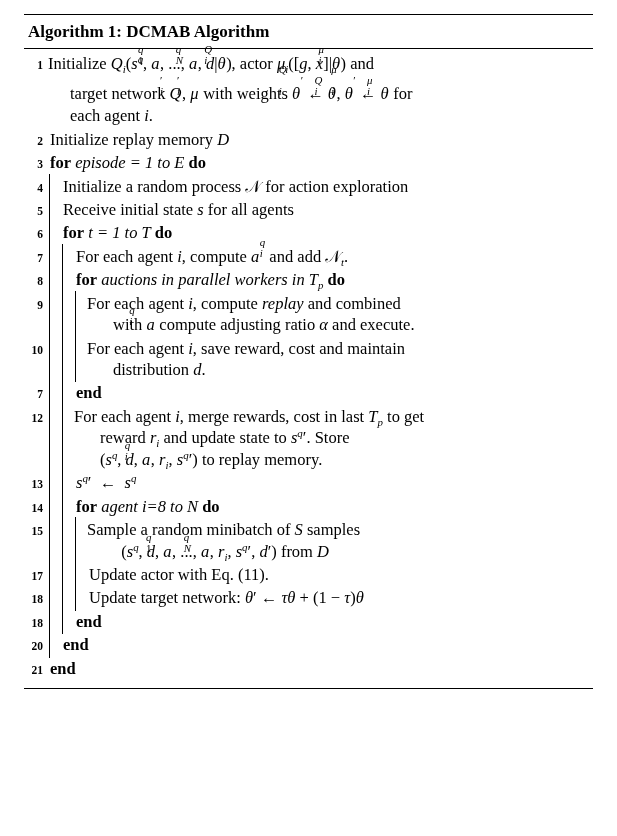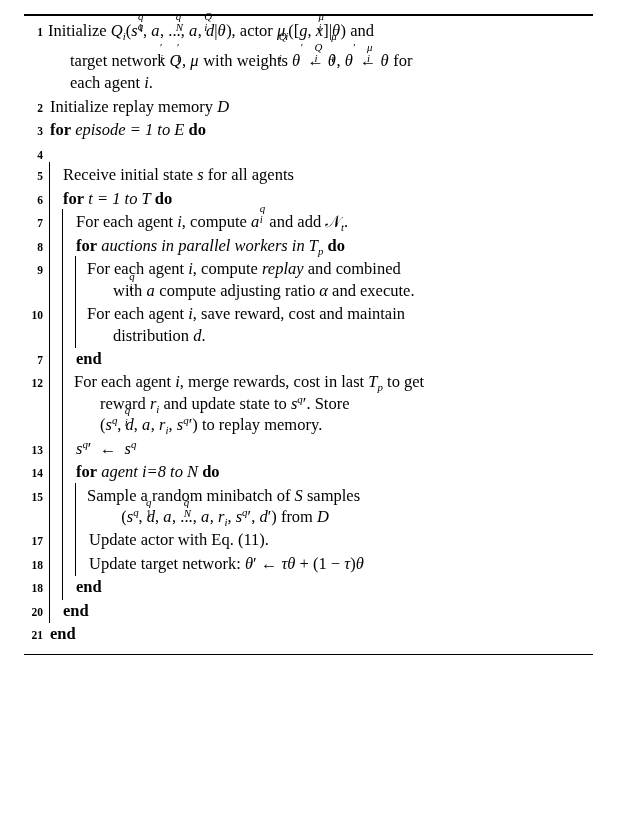--- a/index.html
+++ b/index.html
@@ -113,20 +113,24 @@
   .cal { font-family: "Liberation Serif", serif; font-style: italic; font-weight: normal; }
   .bottom-rule { margin-top: 4px; }
 </style>
 </head>
 <body>
 
 <div class="algo">
 
   <div class="rule"></div>
 
+  <div class="title-row">
+    <span class="algo-label">Algorithm 1:</span>
+    <span class="algo-caption">DCMAB Algorithm</span>
+  </div>
 
   <div class="rule thin"></div>
 
   <div class="body">
 
     <div class="line">
       <div class="num">1</div>
       <div class="content">
         <div class="txt hang">
           Initialize <span class="mathi">Q</span><sub class="mathi">i</sub>(<span class="mathi">s</span><sup class="mathi">q</sup>, <span class="mathi">a</span><span class="sub-sup"><span class="up">
@@ -179,20 +183,28 @@
       <div class="num">3</div>
       <div class="content">
         <div class="txt">
           <span class="b">for</span> <span class="i">episode = 1 to E</span> <span class="b">do</span>
         </div>
       </div>
     </div>
 
     <div class="line">
       <div class="num">4</div>
+      <div class="content">
+        <div class="bars">
+            <div class="bar"></div>
+          </div>
+        <div class="txt">
+          Initialize a random process <span class="cal" style="font-style:normal;font-family:'Liberation Serif',serif;">𝒩</span> for action exploration
+        </div>
+      </div>
     </div>
 
     <div class="line">
       <div class="num">5</div>
       <div class="content">
         <div class="bars">
             <div class="bar"></div>
           </div>
         <div class="txt">
           Receive initial state <span class="mathi">s</span> for all agents

